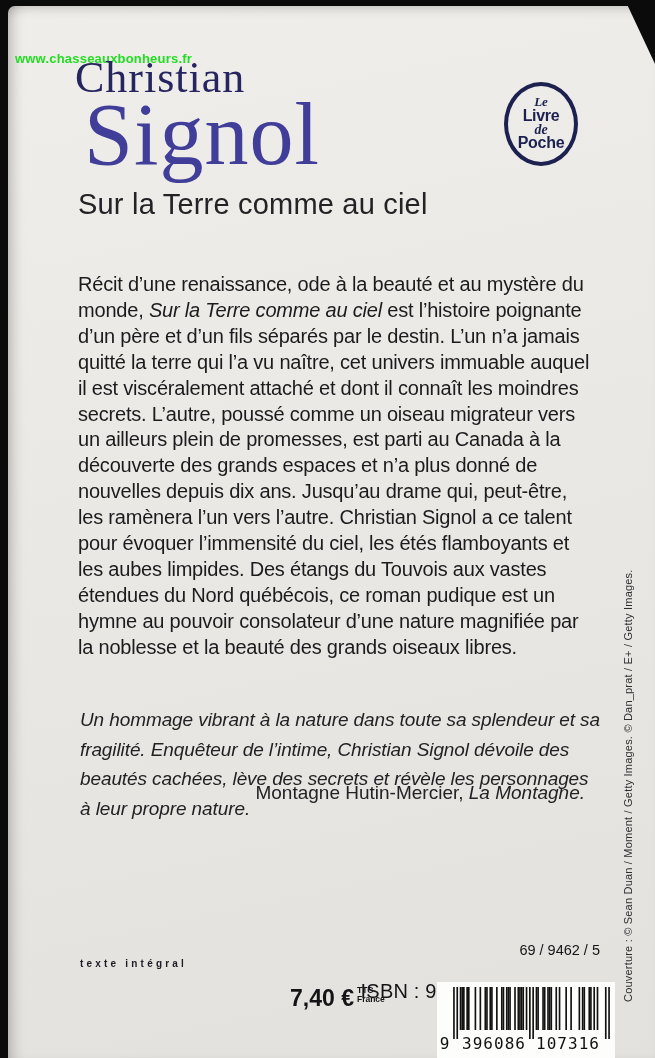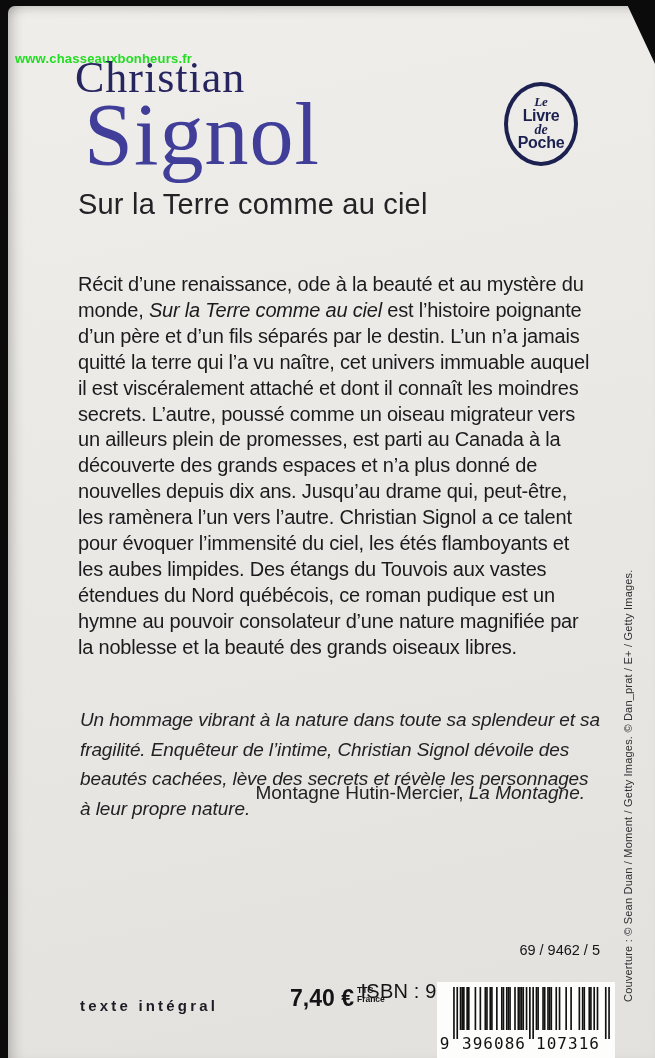--- a/index.html
+++ b/index.html
@@ -32,22 +32,22 @@
 
   .synopsis{left:70px;top:246px;width:517px;font-size:20px;line-height:25.9px;
     color:var(--body_text);letter-spacing:-.2px;}
   .synopsis span,.synopsis em{position:static;}
 
   .review{left:72px;top:680px;width:522px;font-style:italic;font-size:19px;line-height:29.5px;
     color:#222225;letter-spacing:-.1px;}
   .review-attrib{left:72px;top:776px;width:505px;text-align:right;font-size:19px;color:#222225;}
   .review-attrib span,.review-attrib em{position:static;}
 
-  .texte-integral{left:72px;top:952px;font-size:15px;font-weight:bold;letter-spacing:3.2px;
-    color:#1c1c24;margin-top:39px;}
+  .texte-integral{left:72px;top:952px;font-size:10px;font-weight:bold;letter-spacing:3.2px;
+    color:#1c1c24;}
   .site-pill{left:-8px;top:976px;width:230px;height:25px;background:var(--pill_purple);
     border-radius:0 13px 13px 0;color:#fff;font-weight:bold;font-size:17px;line-height:25px;
     text-align:right;padding-right:22px;box-sizing:border-box;letter-spacing:.3px;}
   .price{left:282px;top:979px;font-size:23px;font-weight:bold;color:#141416;display:flex;
     align-items:flex-start;}
   .price span{position:static;}
   .ttc{display:flex;flex-direction:column;font-size:8.5px;font-weight:bold;line-height:1.1;
     margin-left:3px;margin-top:1px;letter-spacing:0;}
   .print-code{right:55px;top:936px;font-size:14.5px;font-weight:500;color:#141416;}
   .isbn{right:55px;top:954px;font-size:20px;font-weight:400;color:#141416;letter-spacing:.2px;margin-top:20px;}

